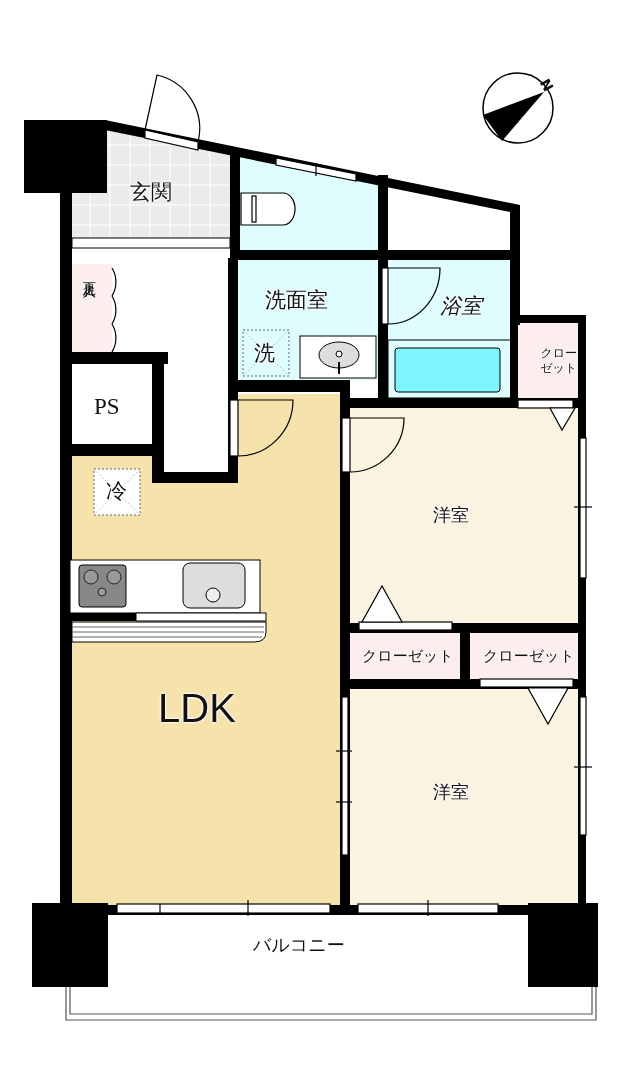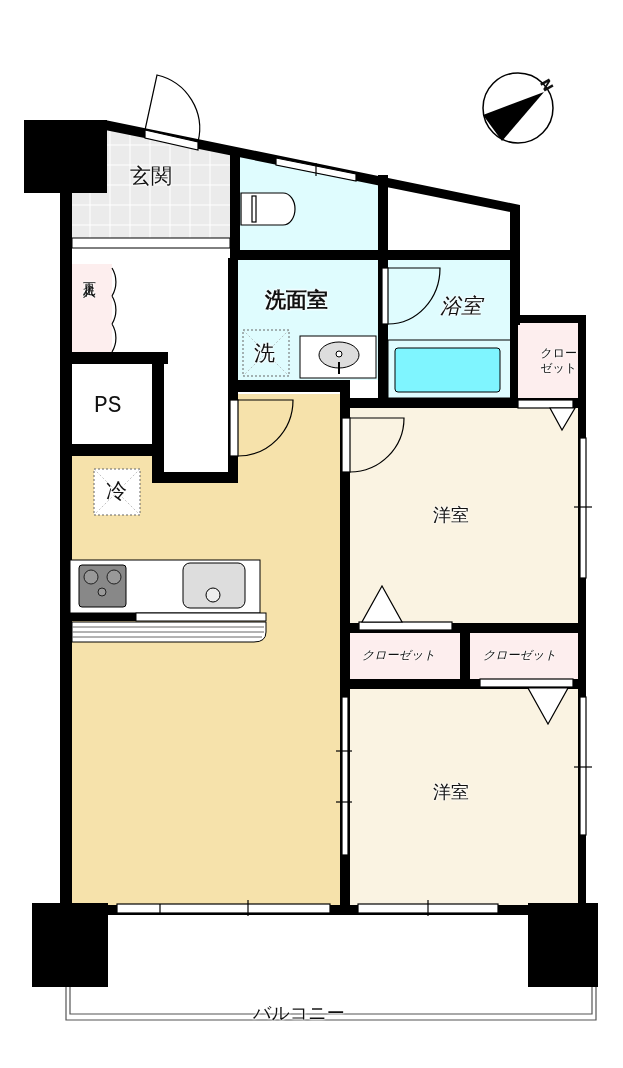--- a/index.html
+++ b/index.html
@@ -2,21 +2,21 @@
 <html><head>
 <meta charset="utf-8">
 <style>
   html, body { margin: 0; padding: 0; background: #ffffff; }
   #plan-wrap { position: relative; width: 623px; height: 1068px; overflow: hidden; background: #fff; }
   svg { position: absolute; left: 0; top: 0; }
   .lbl { position: absolute; font-family: "DejaVu Sans", sans-serif; color: #111; white-space: nowrap;
          text-shadow: 0 0 3px #fff, 0 0 3px #fff, 0 0 2px #fff; line-height: 1; }
   .lbl-lg { font-size: 18px; }
   .lbl-md { font-size: 21px; }
-  .lbl-sm { font-size: 12px; font-style: italic; }
+  .lbl-sm { font-size: 15px; }
   .lbl-xs { font-size: 12px; text-align: right; line-height: 1.25; }
   .lbl-ldk { font-family: "Liberation Sans", sans-serif; font-size: 40px; }
   .vert { writing-mode: vertical-rl; font-size: 13px; letter-spacing: 1px; }
 </style>
 </head>
 <body>
 
 <div id="plan-wrap">
 <svg width="623" height="1068" viewBox="0 0 623 1068">
 
@@ -197,30 +197,31 @@
   </g>
 
   <path d="M66,987 L66,1020 L596,1020 L596,987 M70,987 L70,1014 L592,1014 L592,987" fill="none" stroke="#555" stroke-width="1.2"></path>
 
   <g>
     <circle cx="518" cy="108" r="35" fill="#fff" stroke="#000" stroke-width="1.5"></circle>
     <polygon points="544,92 483,115 502,141" fill="#000"></polygon>
   </g>
 </svg>
 
-<span class="lbl lbl-md" style="left:130px;top:166px;">玄関</span>
+<span class="lbl lbl-md" style="left:130px;top:182px;">玄関</span>
 <span class="lbl vert" style="left:83px;top:272px;">下足入れ</span>
-<span class="lbl lbl-md" style="left:94px;top:395px;font-family:Liberation Mono, monospace;font-size:23px;">PS</span>
-<span class="lbl lbl-md" style="left:265px;top:290px;font-weight:bold;">洗面室</span>
+<span class="lbl lbl-md" style="left:94px;top:395px;font-family:Liberation Serif, serif;font-size:23px;">PS</span>
+<span class="lbl lbl-md" style="left:265px;top:290px;">洗面室</span>
 <span class="lbl lbl-md" style="left:254px;top:343px;">洗</span>
 <span class="lbl lbl-md" style="left:440px;top:296px;font-style:italic;">浴室</span>
 <div class="lbl lbl-xs" style="left:521px;top:346px;width:56px;">
   <div>クロー</div>
   <div>ゼット</div>
 </div>
 <span class="lbl lbl-md" style="left:106px;top:481px;">冷</span>
+<span class="lbl lbl-ldk" style="left:158px;top:688px;">LDK</span>
 <span class="lbl lbl-lg" style="left:433px;top:506px;">洋室</span>
 <span class="lbl lbl-sm" style="left:362px;top:649px;">クローゼット</span>
 <span class="lbl lbl-sm" style="left:483px;top:649px;">クローゼット</span>
 <span class="lbl lbl-lg" style="left:433px;top:783px;">洋室</span>
-<span class="lbl lbl-lg" style="left:253px;top:1004px;">バルコニー</span>
+<span class="lbl lbl-lg" style="left:253px;top:936px;">バルコニー</span>
 <span class="lbl" style="left:541px;top:78px;font-size:14px;font-weight:bold;transform:rotate(60deg);text-shadow:none;">N</span>
 </div>
 
 </body></html>

